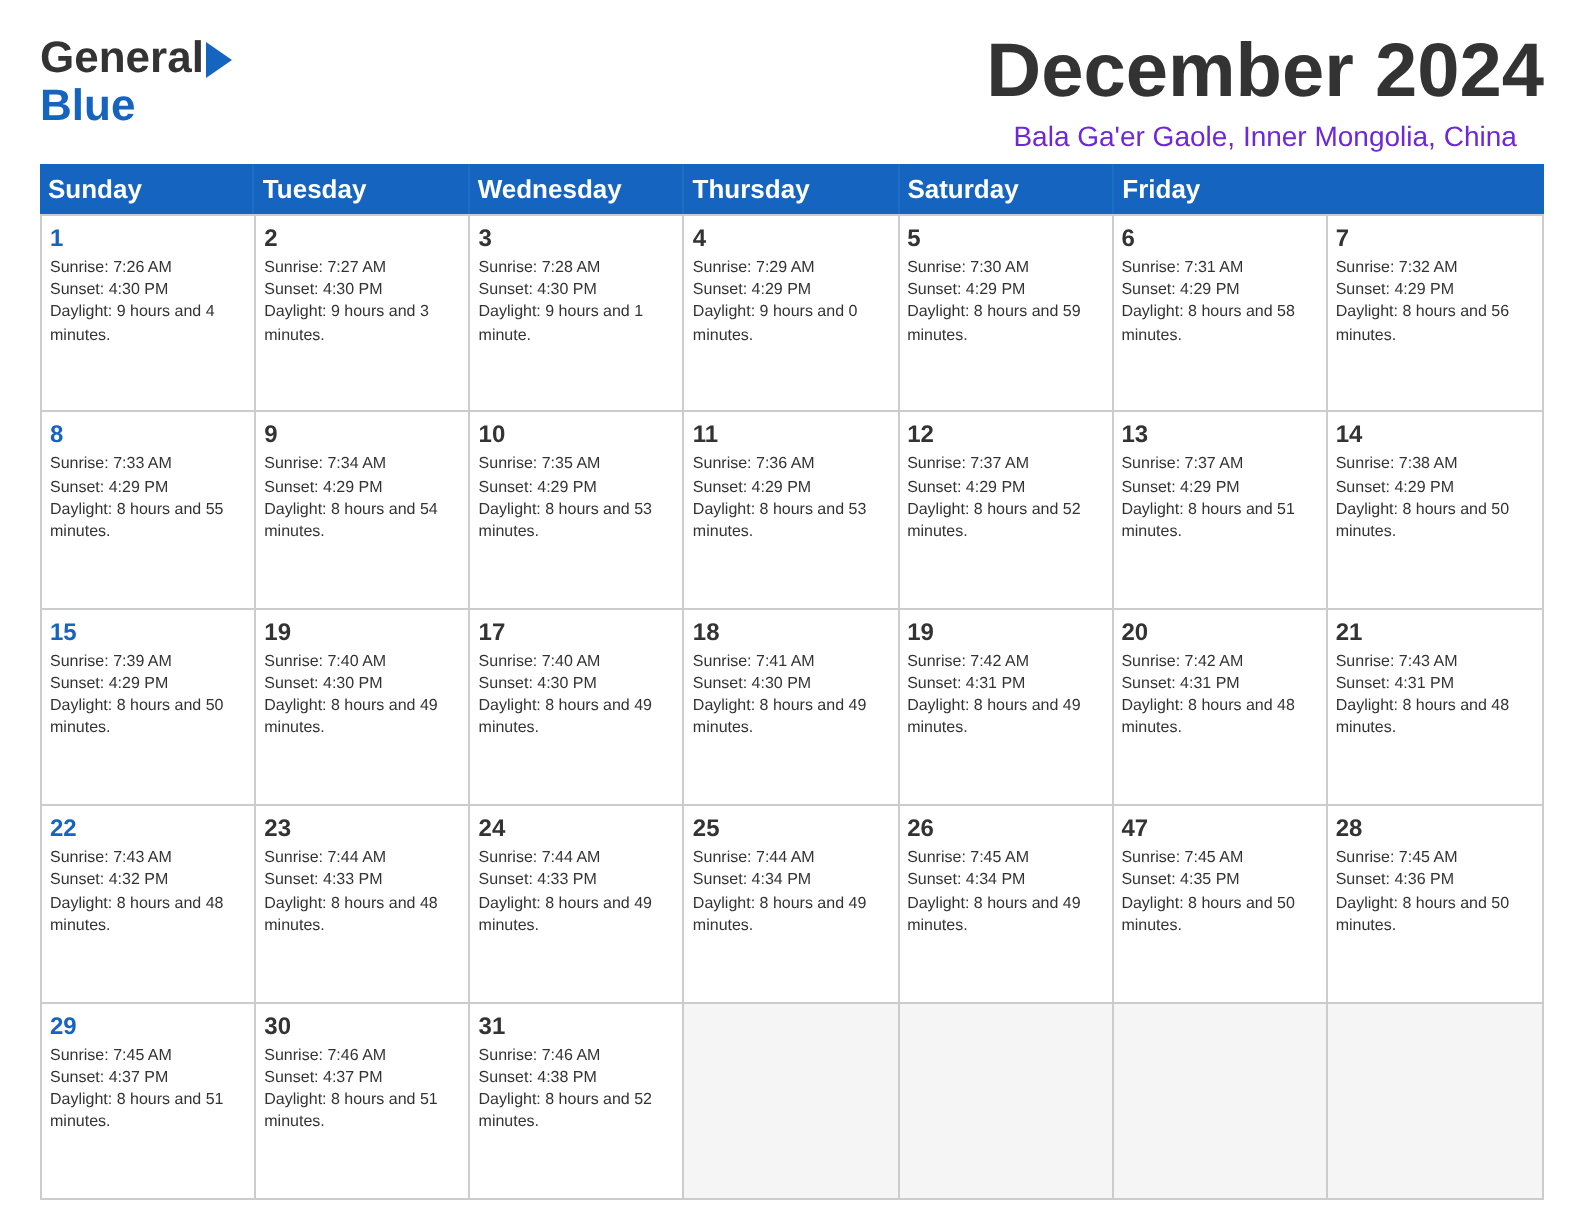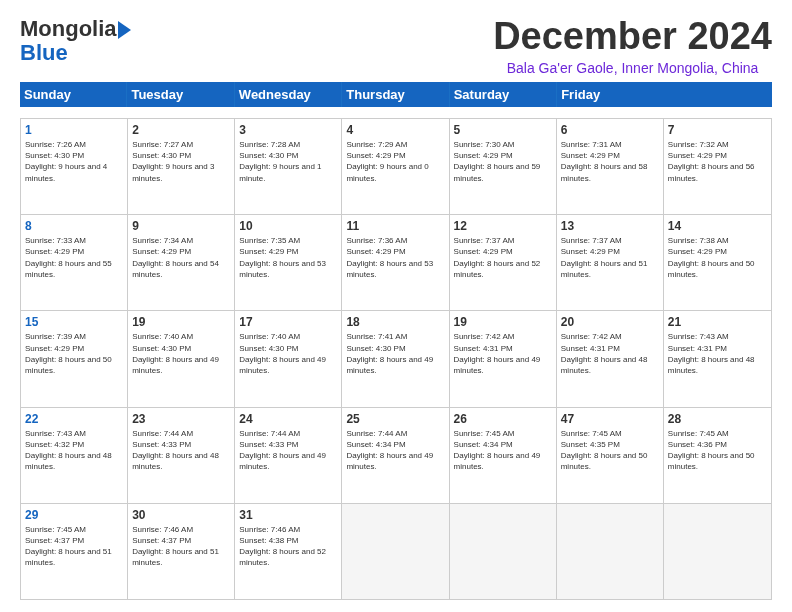--- a/index.html
+++ b/index.html
@@ -38,21 +38,20 @@
     }
     .location {
       font-size: 14px;
       color: #6d28d9;
       margin-top: 2px;
     }
     .calendar {
       flex: 1;
       display: flex;
       flex-direction: column;
-      gap: 11px;
     }
     .cal-header {
       display: grid;
       grid-template-columns: repeat(7, 1fr);
       background: #1565c0;
       color: #fff;
       font-size: 13px;
       font-weight: bold;
     }
     .cal-header-cell {
@@ -102,21 +101,21 @@
   </style>
 </head>
 <body>
 
 <div class="page">
   <div class="header">
 
     <div class="logo-wrapper">
       <div style="display:flex; align-items:center; gap:0px;">
         <div style="position:relative; display:inline-block;">
-          <span style="font-size:22px; font-weight:bold; color:#333;">Mongolia</span>
+          <span style="font-size:22px; font-weight:bold; color:#333;">General</span>
           <span style="display:inline-block; width:0; height:0; border-left:9px solid transparent; border-bottom:9px solid transparent; border-right:9px solid transparent; border-top:0; position:absolute; right:-12px; top:2px;"></span>
           
           <span style="display:inline-block; width:0; height:0; border-top:9px solid transparent; border-bottom:9px solid transparent; border-left:13px solid #1565c0; position:absolute; right:-14px; top:5px;"></span>
         </div>
       </div>
       <div style="font-size:22px; font-weight:bold; color:#1565c0; line-height:1;">Blue</div>
     </div>
 
     <div class="title-block">
       <div class="month-title">December 2024</div>

